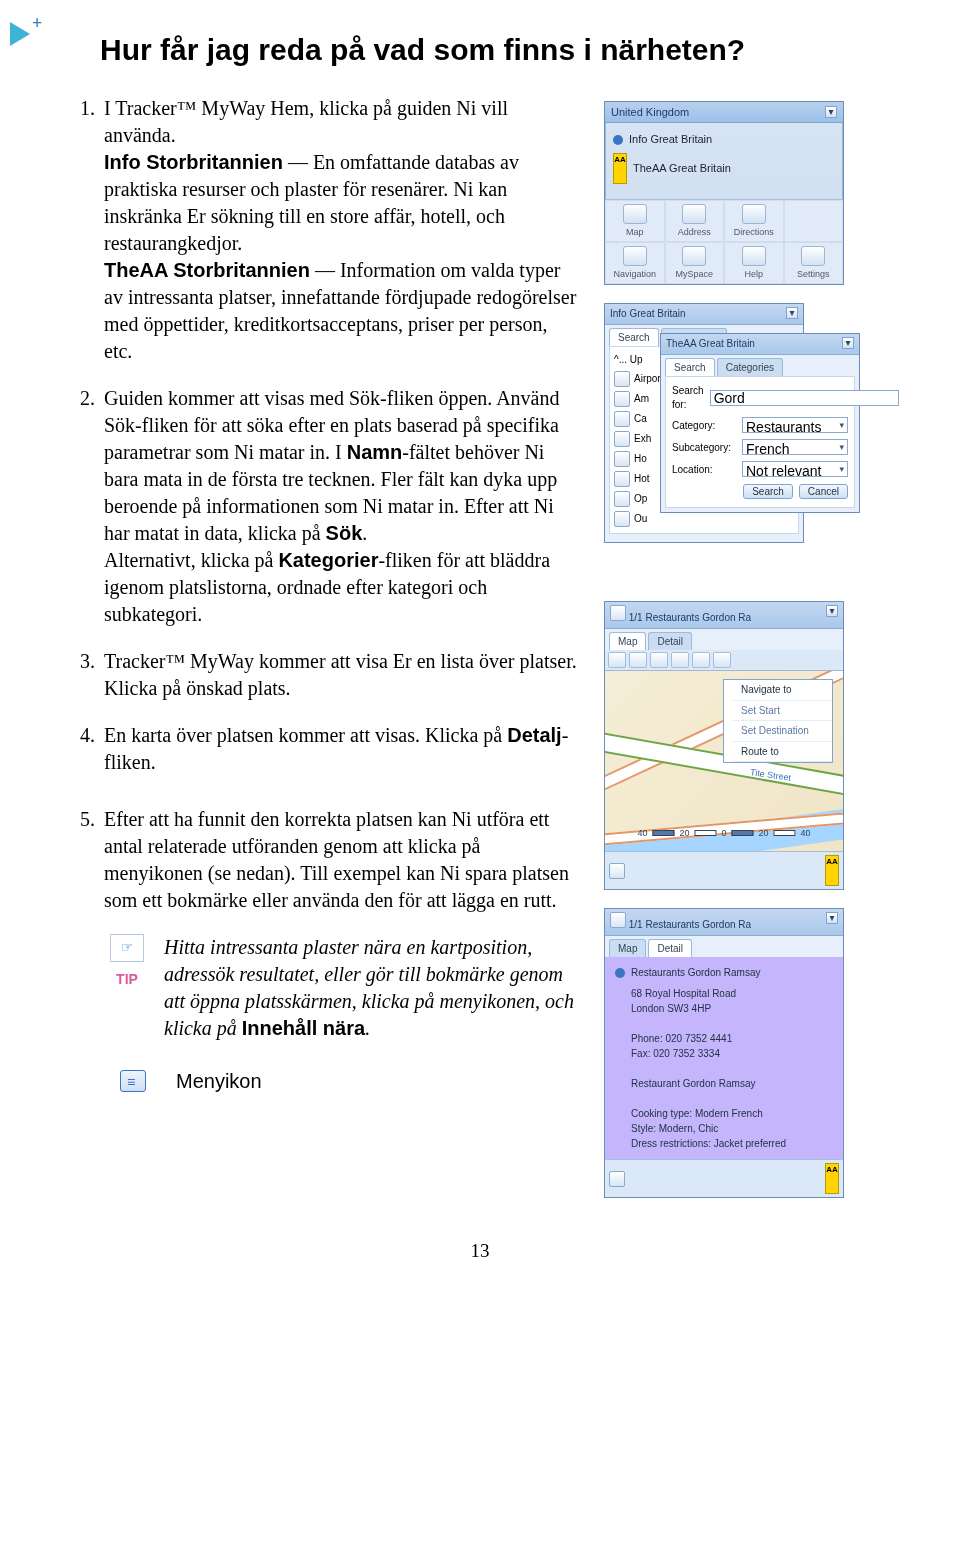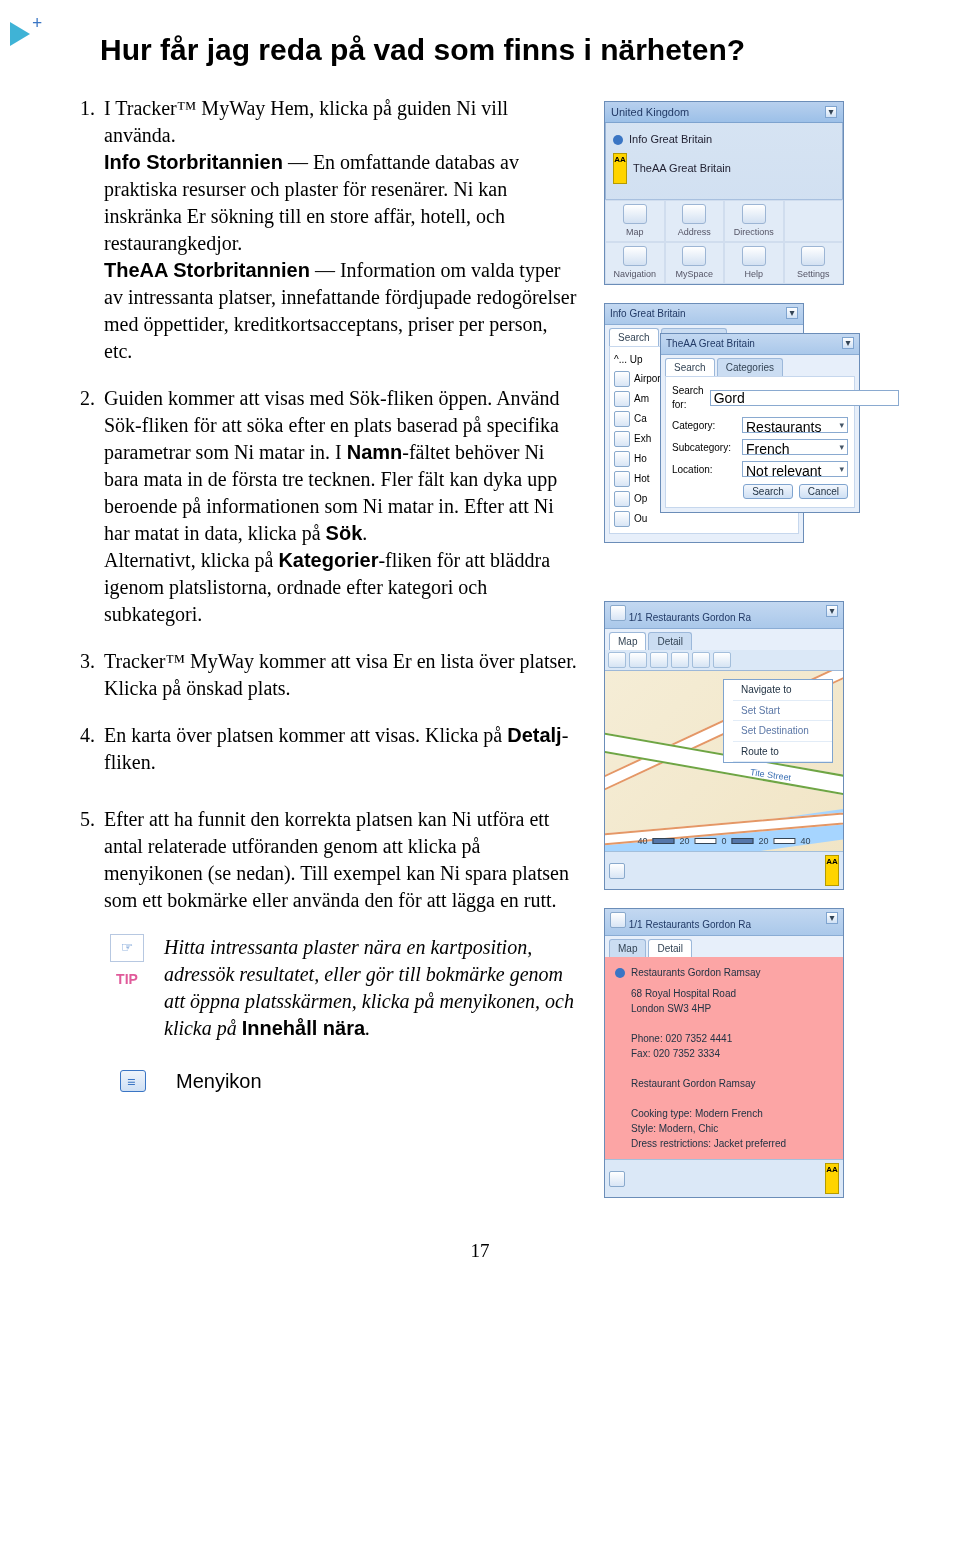--- a/index.html
+++ b/index.html
@@ -114,26 +114,26 @@
   .road { position:absolute; background:#fff; border:2px solid #e49766; transform-origin:center; }
   .r1 { width:400px; height:14px; top:30px; left:-40px; transform:rotate(-25deg); }
   .r2 { width:400px; height:20px; top:90px; left:-40px; transform:rotate(10deg); border-color:#6fa544; }
   .r3 { width:400px; height:12px; top:150px; left:-60px; transform:rotate(-5deg); }
   .river { position:absolute; width:500px; height:30px; top:145px; left:-60px; background:#a6d5ff; transform:rotate(-8deg); }
   .ctx-menu {
     position:absolute; top:8px; right:10px; width:110px; background:#fff; border:1px solid #7fa4cf; font-size:10px;padding-left:9px;
   }
   .ctx-menu .mi { padding:3px 8px; border-bottom:1px solid #e2ecf7; color:#234; }
   .ctx-menu .mi.hl { color:#5b77a6; }
-  .scale-bar { position:absolute; bottom:4px; left:50%; transform:translateX(-50%); font-size:9px; color:#345; display:flex; gap:5px; align-items:center; }
+  .scale-bar { position:absolute; bottom:12px; left:50%; transform:translateX(-50%); font-size:9px; color:#345; display:flex; gap:5px; align-items:center; }
   .seg { width:22px; height:6px; background:#fff; border:1px solid #345; }
   .seg.dk { background:#5577aa; }
   .bottom-strip { background:#dbe8f7; padding:3px 4px; display:flex; justify-content:space-between; align-items:center; border-top:1px solid #a3bfdb; }
 
-  .detail-body { background:#fca5a5; padding:8px 10px; font-size:10px; line-height:1.5; color:#234; }
+  .detail-body { background:#c4b5fd; padding:8px 10px; font-size:10px; line-height:1.5; color:#234; }
   .detail-body .hdr { display:flex; align-items:center; gap:6px; margin-bottom:6px; }
 
   .info-arrow-icon {
     width:44px; height:44px; position:relative;
   }
   .info-arrow-icon .arrow {
     width:0; height:0; border-top:12px solid transparent; border-bottom:12px solid transparent; border-left:20px solid #3fb3d6; position:absolute; top:10px; left:0;
   }
   .info-arrow-icon .plus {
     position:absolute; top:4px; left:22px; width:14px; height:14px; color:#3a75c4; font-weight:bold; font-size:18px; line-height:14px;
@@ -381,13 +381,13 @@
       </div>
       <div class="bottom-strip">
         <span class="left-icon-box"></span>
         <span class="ico-aa">AA</span>
       </div>
     </div>
 
   </div>
 </div>
 
-<div class="page-number">17</div>
+<div class="page-number">13</div>
 
 </body></html>

